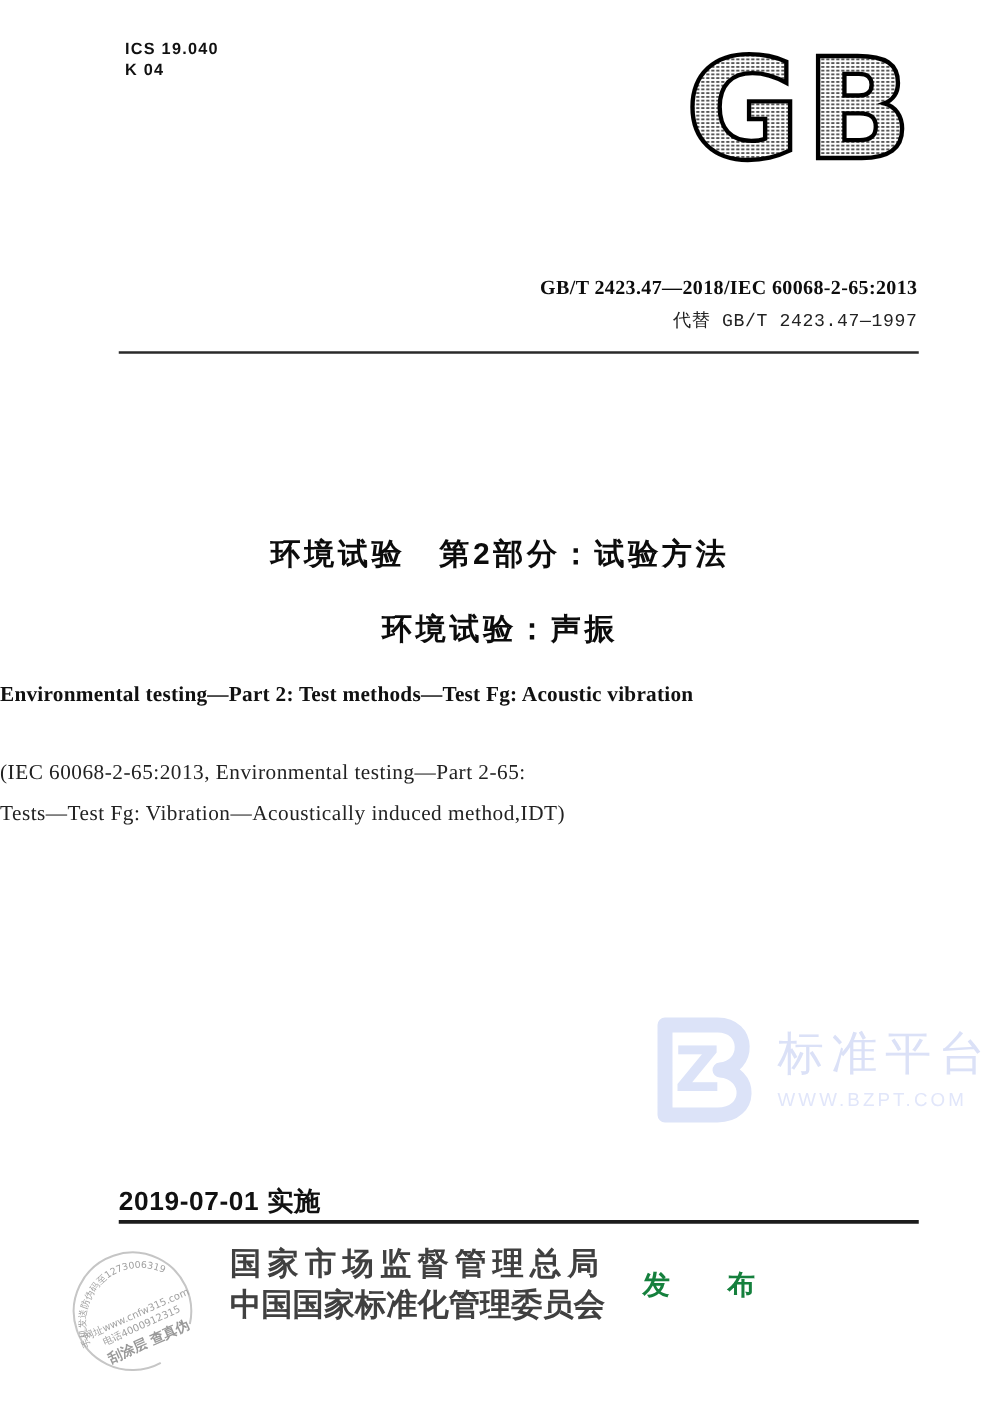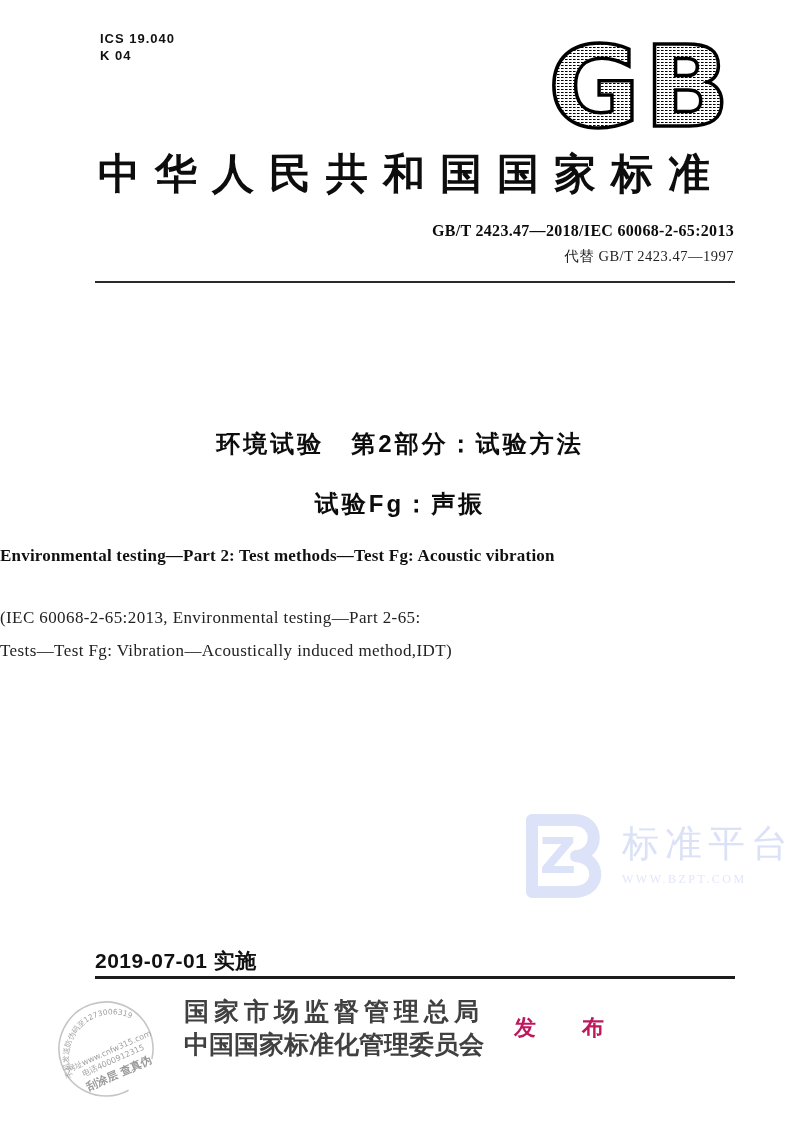--- a/index.html
+++ b/index.html
@@ -34,21 +34,21 @@
   }
 
   .std-number {
     position: absolute; right: 66px; top: 222px;
     font-family: "Liberation Serif", serif;
     font-size: 16px; font-weight: 700; letter-spacing: 0.3px;
     color: #0d0d0d; white-space: nowrap;
   }
   .replaces-note {
     position: absolute; right: 66px; top: 247px;
-    font-family: Liberation Serif, serif;
+    font-family: Liberation Mono, monospace;
     font-size: 14.5px; color: #222; letter-spacing: 0.5px;
   }
 
   .rule-top {
     position: absolute; left: 95px; top: 281px; width: 640px; height: 2px;
     background: #2a2a2a;
   }
 
   
   .main-title {
@@ -81,22 +81,22 @@
     user-select: none;
   }
   .wm-logo { width: 96px; height: 92px; flex: 0 0 auto; }
   .wm-text-col { margin-left: 10px; margin-top: 14px; }
   .wm-name {
     font-family: Liberation Serif, serif;
     font-size: 37px; font-weight: 400; letter-spacing: 6px;
     color: #dbe1f7; line-height: 40px; white-space: nowrap;
   }
   .wm-url {
-    font-family: Liberation Serif, serif;
-    font-size: 12px; letter-spacing: 2.5px; color: #e1e6fa;
+    font-family: Liberation Sans, sans-serif;
+    font-size: 15px; letter-spacing: 2.5px; color: #e1e6fa;
     margin-top: 8px; white-space: nowrap;
   }
 
   
   .dates-row {
     position: absolute; left: 95px; top: 947px; width: 640px;
     display: flex; justify-content: space-between;
     font-family: "Liberation Sans", sans-serif;
     font-size: 21px; font-weight: 600; color: #111;
     letter-spacing: 0.5px;
@@ -113,21 +113,21 @@
   }
   .publisher-col {
     font-family: "Liberation Serif", serif;
     font-weight: 700; font-size: 25px; line-height: 33px;
     color: #404040; text-align: center; white-space: nowrap;
   }
   .publisher-line1 { letter-spacing: 5px; }
   .publisher-line2 { letter-spacing: 0px; }
   .publish-action {
     font-family: "Liberation Serif", serif;
-    font-weight: 700; font-size: 22px; color: #be185d;
+    font-weight: 700; font-size: 22px; color: #15803d;
     margin-left: 30px; letter-spacing: 12px; white-space: nowrap;
   }
 
   
   .stamp {
     position: absolute; left: 52px; top: 995px;
     width: 108px; height: 108px;
     transform: rotate(-24deg);
     opacity: 0.85;
   }
@@ -145,30 +145,29 @@
   <svg class="gb-logo" viewBox="0 0 192 104" xmlns="http://www.w3.org/2000/svg">
     <defs>
       <pattern id="gbhatch" width="4" height="3" patternUnits="userSpaceOnUse">
         <rect width="4" height="3" fill="#ffffff"></rect>
         <path d="M0 1.5 H2.6" stroke="#000000" stroke-width="1"></path>
       </pattern>
     </defs>
     <text x="96" y="92" text-anchor="middle" font-family="'DejaVu Sans', sans-serif" font-weight="900" font-size="112" letter-spacing="4" fill="url(#gbhatch)" stroke="#000000" stroke-width="3.5">GB</text>
   </svg>
 
-  <div class="national-title">中华人民共和国国家标准</div>
 
   <div class="std-number">GB/T 2423.47—2018/IEC 60068-2-65:2013</div>
   <div class="replaces-note">代替 GB/T 2423.47—1997</div>
 
   <div class="rule-top"></div>
 
   <div class="main-title">
     <div>环境试验　第2部分：试验方法</div>
-    <div>试验Fg：声振</div>
+    <div>环境试验：声振</div>
   </div>
 
   <div class="english-title">Environmental testing—Part 2: Test methods—Test Fg: Acoustic vibration</div>
 
   <div class="iec-ref">
     <div>(IEC 60068-2-65:2013, Environmental testing—Part 2-65:</div>
     <div>Tests—Test Fg: Vibration—Acoustically induced method,IDT)</div>
   </div>
 
   <div class="watermark">

